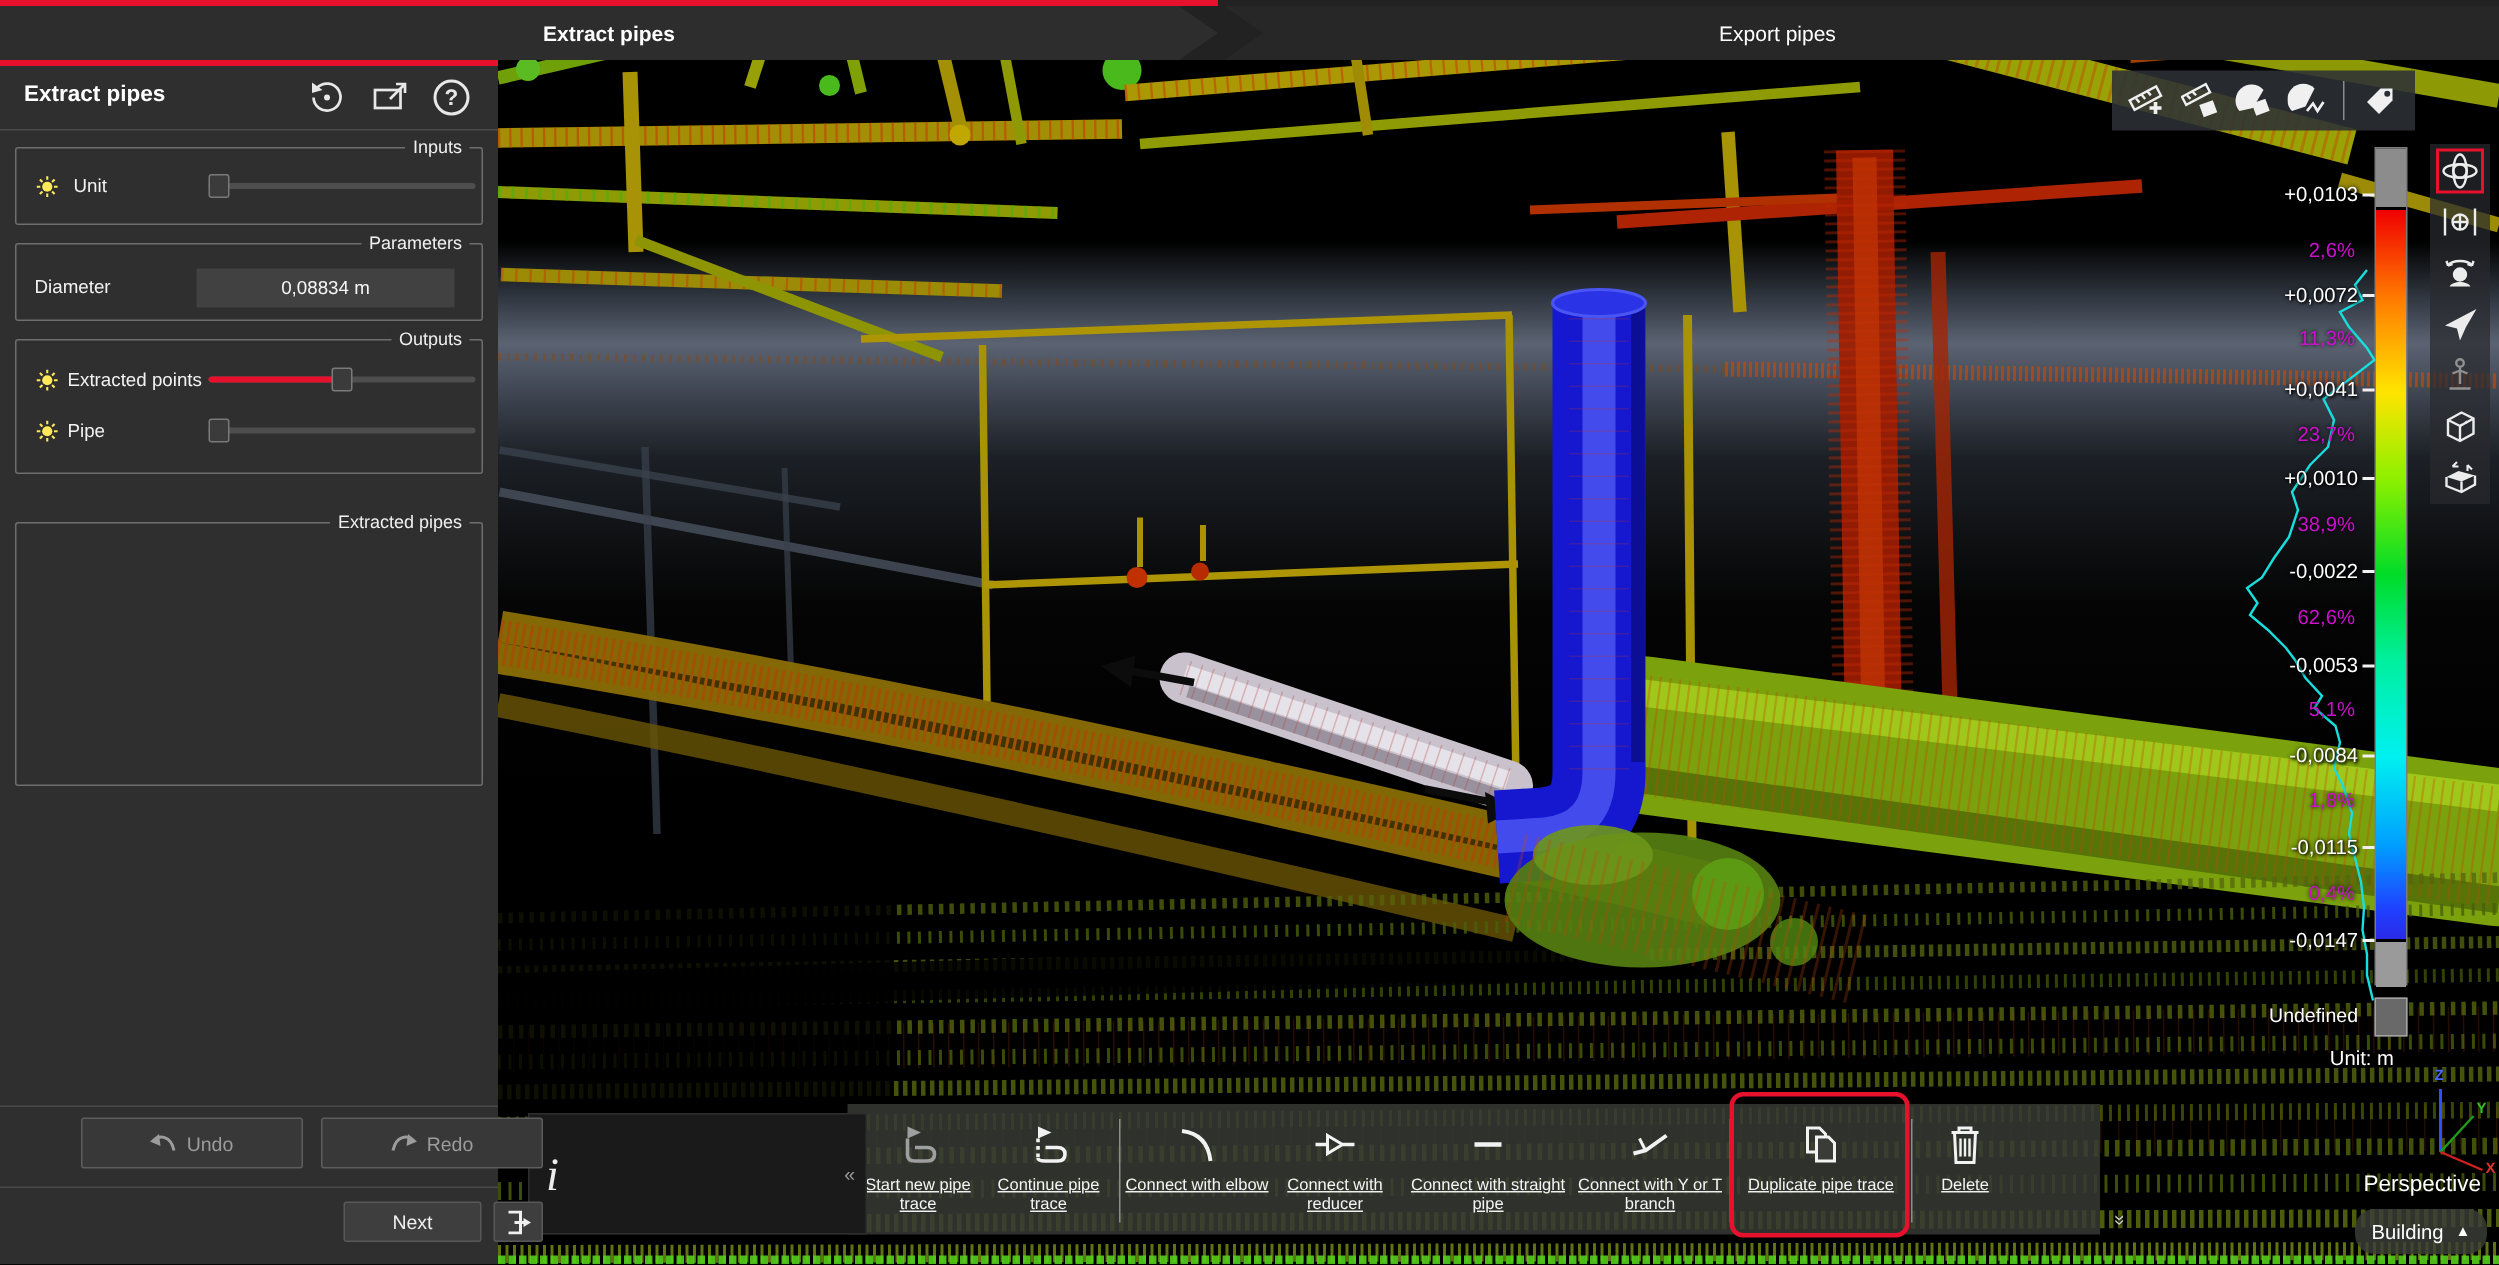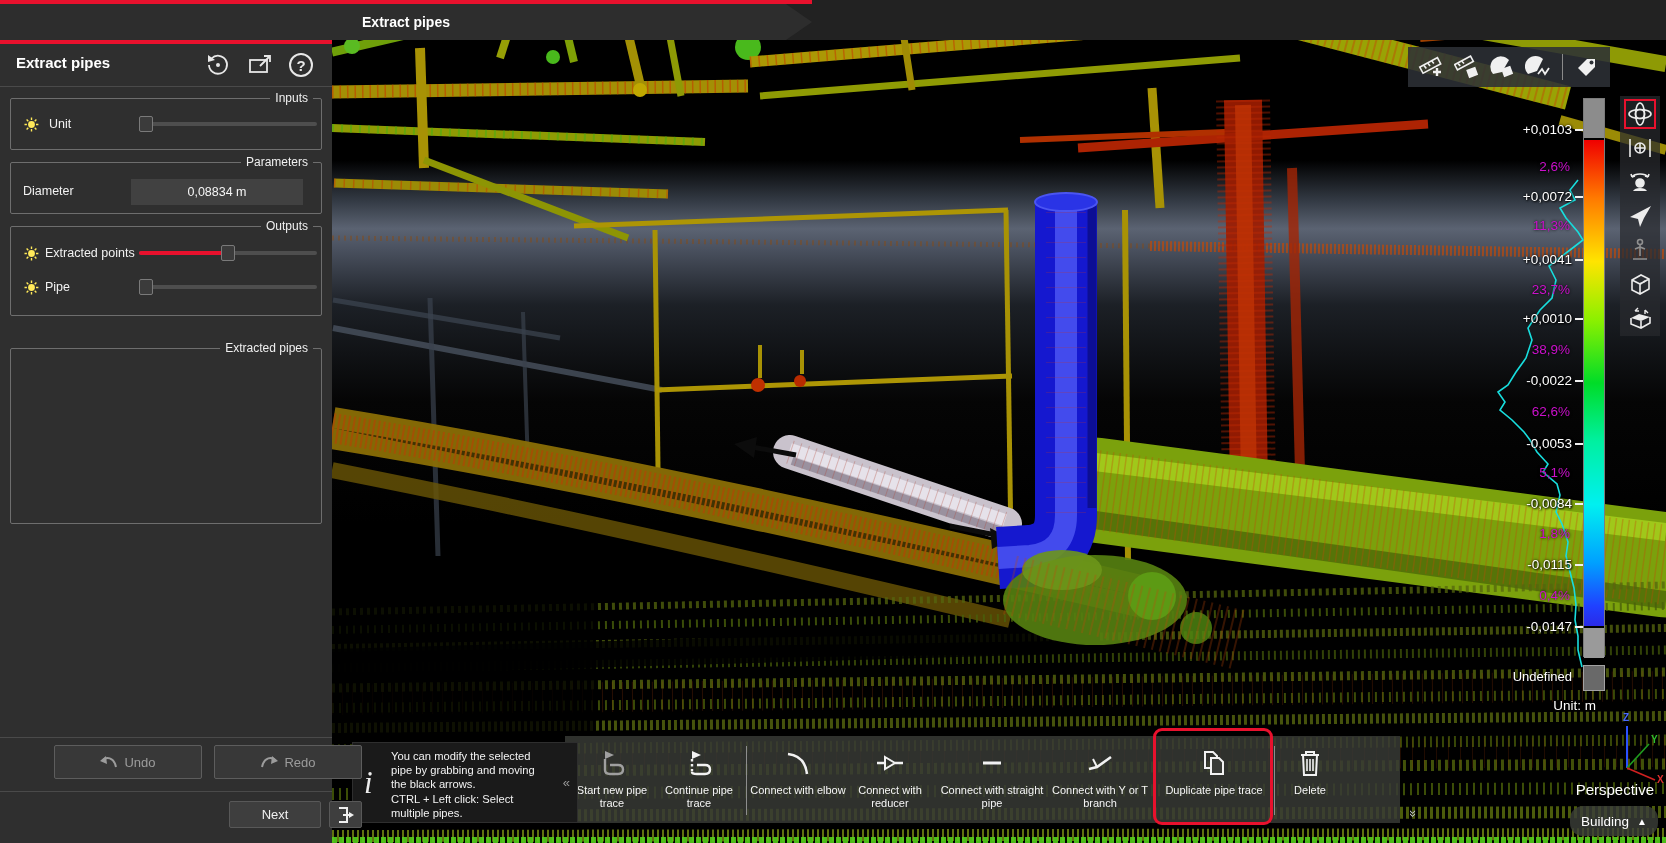--- a/index.html
+++ b/index.html
@@ -87,21 +87,21 @@
   #persp-lab{position:absolute;right:12px;top:741px;font-size:15px;color:#fff;text-shadow:0 0 4px #000;}
   #level-btn{position:absolute;right:8px;top:766px;width:88px;height:30px;background:rgba(58,62,56,.82);
      display:flex;align-items:center;justify-content:center;gap:8px;font-size:13.5px;color:#fff;cursor:pointer;border-radius:13px;}
   #level-btn .ar{font-size:10px;}
 
   #gizmo{position:absolute;left:1273px;top:672px;width:64px;height:76px;}
   .axl{position:absolute;font-size:10px;font-weight:bold;text-shadow:0 0 2px #000;}
 
   
   #btoolbar{position:absolute;left:233px;top:696px;width:835px;height:87px;background:rgba(56,58,54,.84);
-     display:flex;align-items:stretch;padding:4px 2px 2px 4px;}
+     display:flex;align-items:stretch;padding:4px 2px 2px 4px;text-decoration:underline;}
   .bt{position:relative;display:flex;flex-direction:column;align-items:center;justify-content:flex-start;
      padding-top:6px;cursor:pointer;}
   .bt svg{stroke:#f2f2f2;fill:none;stroke-width:2;flex:none;}
   .bt .lb{font-size:11px;line-height:13px;color:#f5f5f5;text-align:center;margin-top:4px;}
   .bt.dim svg{stroke:#9f9f9f;}
   .bsep{width:1px;background:#8d8d8d;margin:6px 3px;}
   #red-outline{position:absolute;left:-4px;right:-2px;top:-12px;bottom:-4px;border:3px solid #e8112d;border-radius:9px;pointer-events:none;}
   #tb-collapse{position:absolute;right:-17px;bottom:2px;color:#cdd2cd;font-size:13px;transform:rotate(90deg);cursor:pointer;text-shadow:0 0 2px #000;}
 
   
@@ -112,20 +112,23 @@
   #info-collapse{position:absolute;right:7px;top:32px;color:#9a9a9a;font-size:13px;cursor:pointer;}
 </style>
 </head>
 <body>
 
 <div id="app">
 
   <div id="topbar">
     <div class="tab" id="tab-extract">
       <span>Extract pipes</span>
+    </div>
+    <div class="tab" id="tab-export">
+      <span>Export pipes</span>
     </div>
     <div id="top-redline"></div>
   </div>
 
   <div id="viewport">
 
     <svg id="scene" viewBox="332 40 1334 803" preserveAspectRatio="none">
 
       <path d="M333,328 L662,390" stroke="#49525f" stroke-width="6" opacity=".8"></path>
       <path d="M333,300 L560,338" stroke="#3d4652" stroke-width="5" opacity=".7"></path>
@@ -434,27 +437,20 @@
             <path d="M10,9 L11,29 H23 L24,9" stroke-width="2"></path>
             <path d="M14,13 V25 M17,13 V25 M20,13 V25" stroke-width="1.6"></path>
           </svg>
         <span class="lb">Delete</span>
       </div>
       <span id="tb-collapse">»</span>
     </div>
 
     <div id="infobox">
       <span id="info-i">i</span>
-      <div id="info-lines">
-        <div>You can modify the selected</div>
-        <div>pipe by grabbing and moving</div>
-        <div>the black arrows.</div>
-        <div>CTRL + Left click: Select</div>
-        <div>multiple pipes.</div>
-      </div>
       <span id="info-collapse">«</span>
     </div>
   </div>
 
   <div id="panel">
     <div id="panel-redline"></div>
     <span id="panel-title">Extract pipes</span>
 
     <div class="hicon" style="left:204px">
       <svg width="26" height="26" viewBox="0 0 26 26">

